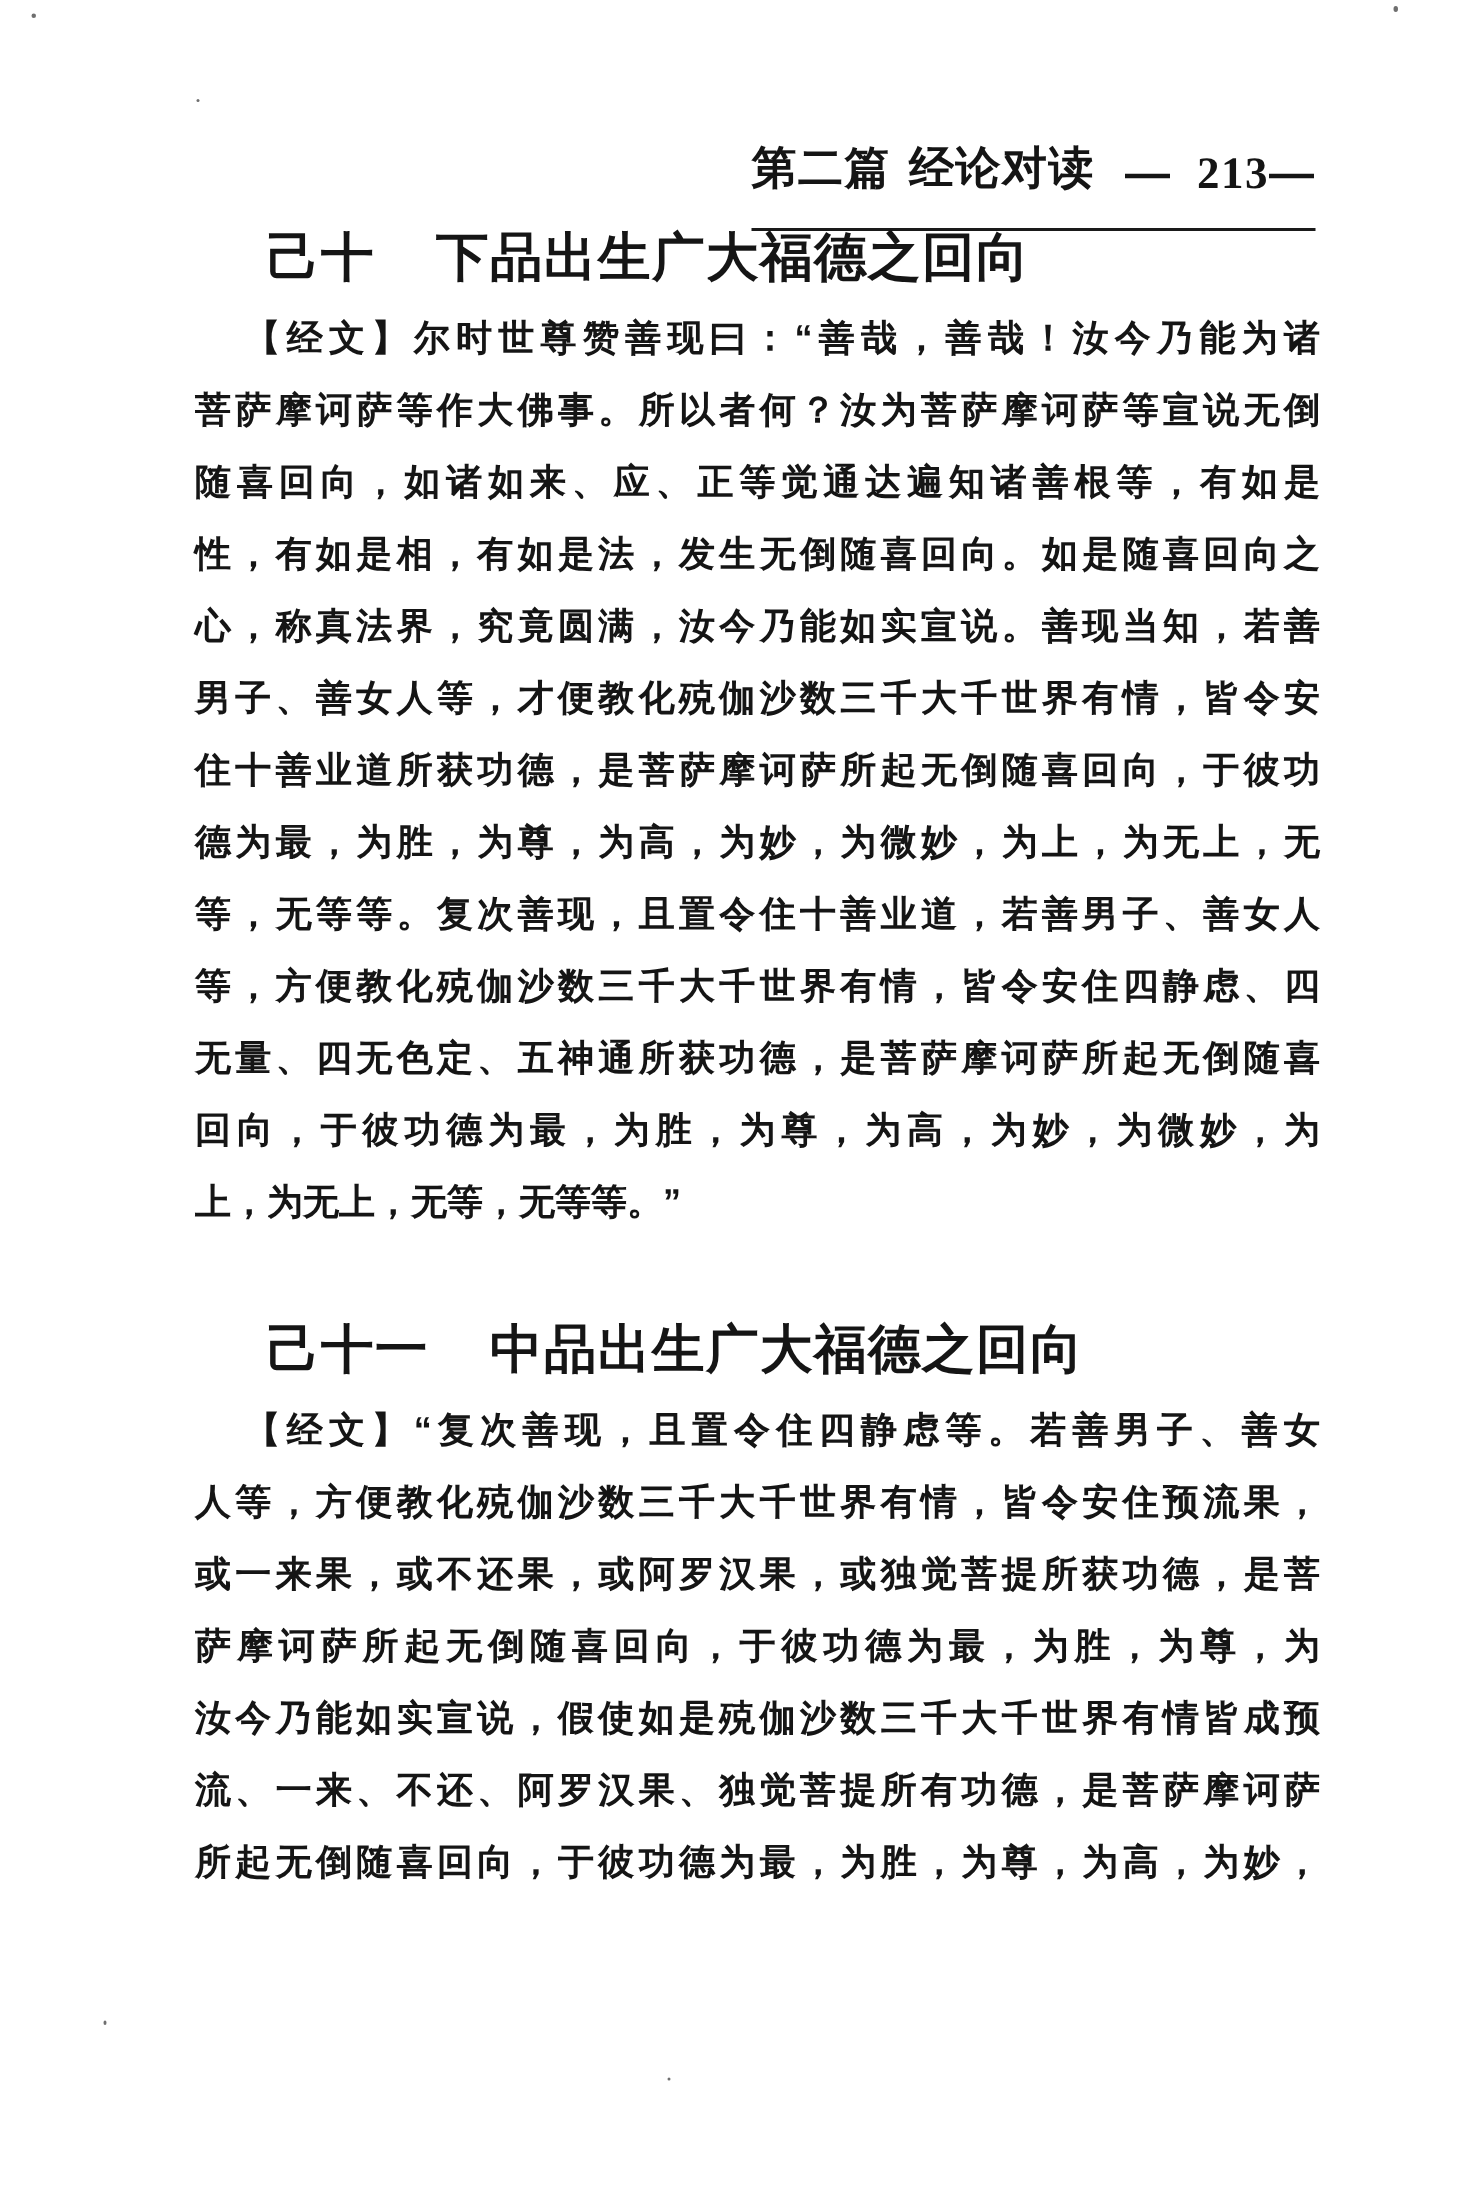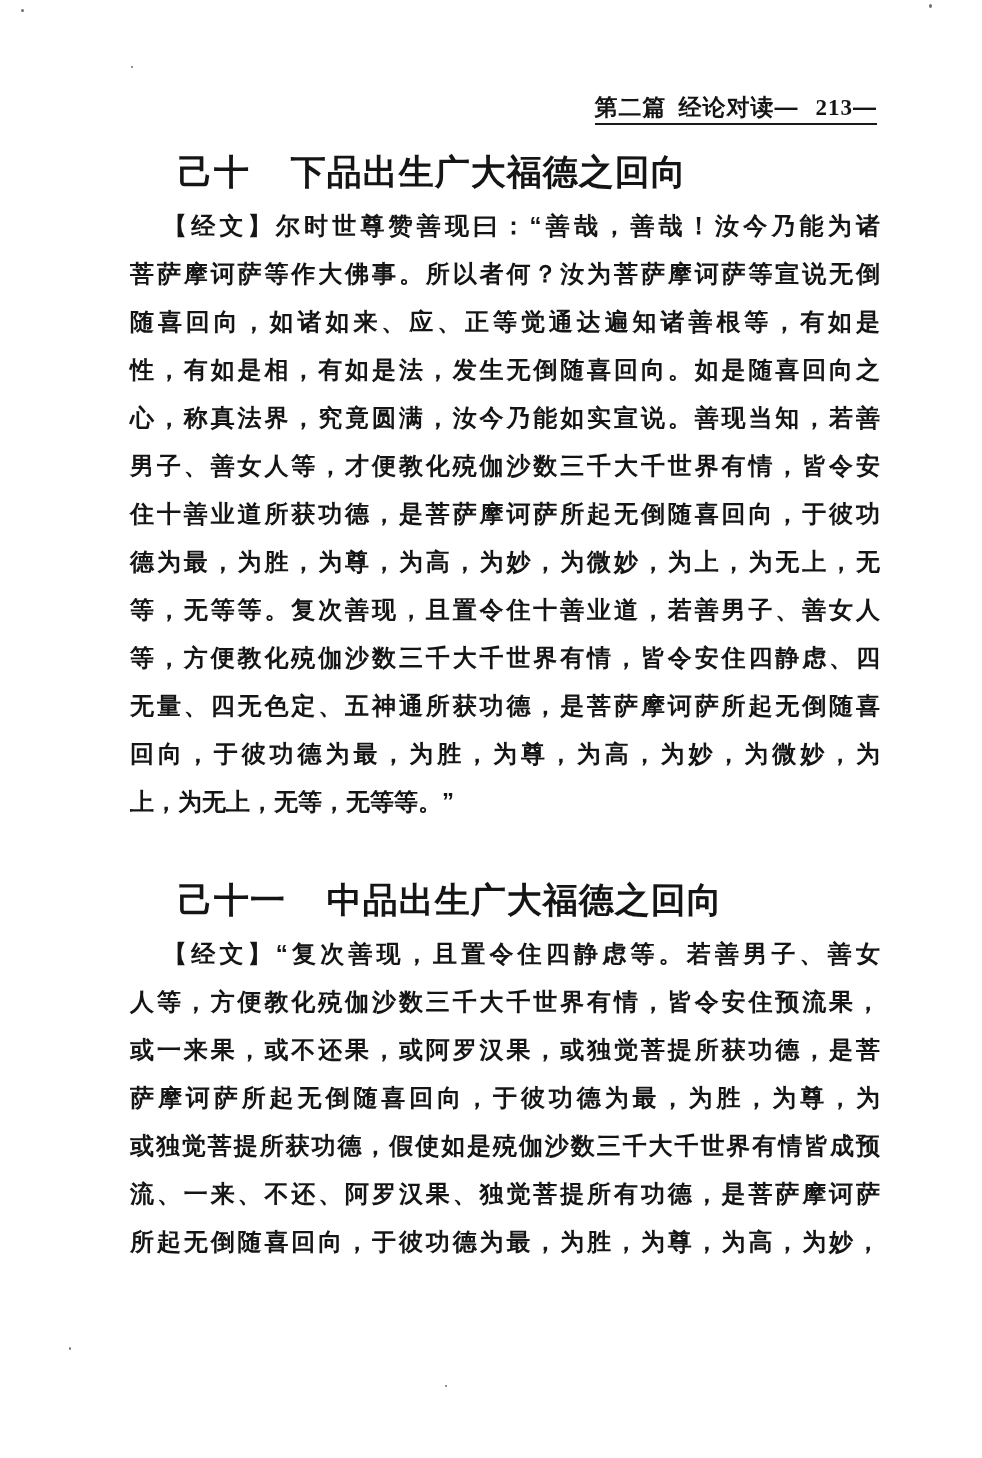--- a/index.html
+++ b/index.html
@@ -17,30 +17,30 @@
     font-family: "Liberation Sans", sans-serif;
     color: #151515;
   }
 
   
   .running-head {
     position: absolute;
     top: 92px;
     right: 105px;
     display: flex;
-    align-items: center;
+    align-items: flex-end;
     border-bottom: 2px solid #1a1a1a;
-    padding-bottom: 0;
-    font-size: 23px;
+    padding-bottom: 19px;
+    font-size: 30px;
     font-weight: 600;
     letter-spacing: 1px;
     white-space: nowrap;
   }
   .running-head .part  { margin-right: 12px; }
-  .running-head .chap  { }
+  .running-head .chap  { margin-right: 20px; }
   .running-head .dash1 { margin-right: 17px; }
   .running-head .pno   { font-family: "Liberation Serif", serif; font-weight: 700; }
 
   
   .content {
     position: absolute;
     left: 130px;
     top: 150px;
     width: 750px;
   }
@@ -128,18 +128,18 @@
 
     <div class="section-title second">
       <span class="tnum">己十一</span>
       <span class="ttxt">中品出生广大福德之回向</span>
     </div>
 
     <div class="line indent">【经文】“复次善现，且置令住四静虑等。若善男子、善女</div>
     <div class="line">人等，方便教化殑伽沙数三千大千世界有情，皆令安住预流果，</div>
     <div class="line">或一来果，或不还果，或阿罗汉果，或独觉菩提所获功德，是菩</div>
     <div class="line">萨摩诃萨所起无倒随喜回向，于彼功德为最，为胜，为尊，为</div>
-    <div class="line">或独觉菩提所获功德，假使如是殑伽沙数三千大千世界有情皆成预</div>
+    <div class="line">汝今乃能如实宣说，假使如是殑伽沙数三千大千世界有情皆成预</div>
     <div class="line">流、一来、不还、阿罗汉果、独觉菩提所有功德，是菩萨摩诃萨</div>
     <div class="line">所起无倒随喜回向，于彼功德为最，为胜，为尊，为高，为妙，</div>
 
   </div>
 </div>
 
 </body></html>

